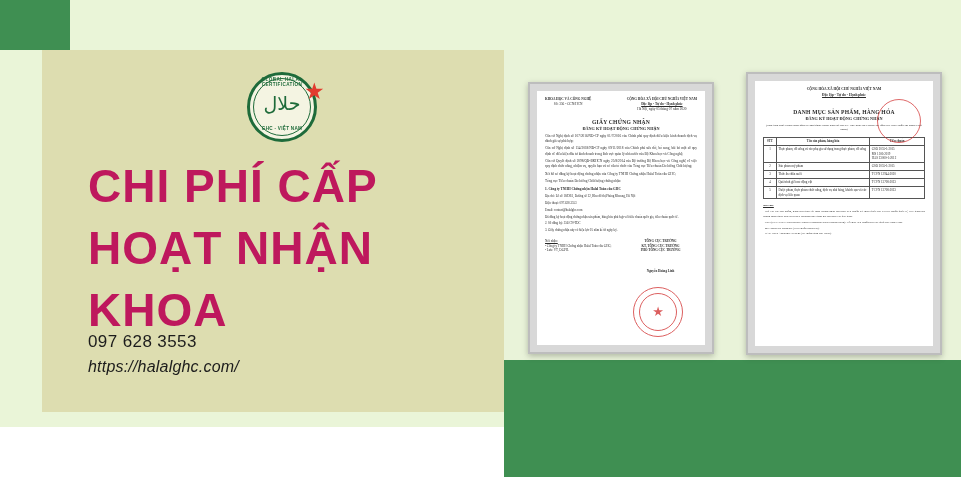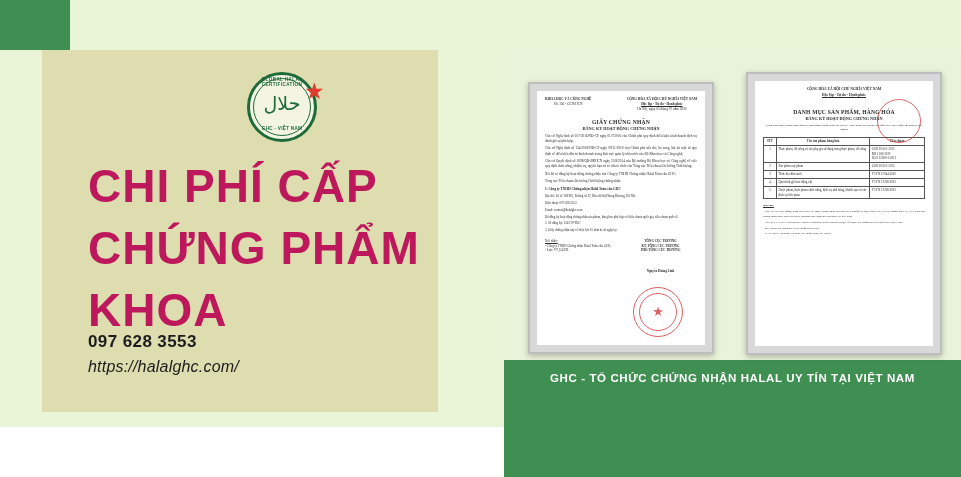--- a/index.html
+++ b/index.html
@@ -29,21 +29,21 @@
     position: absolute;
     left: 0; top: 0;
     width: 70px; height: 50px;
     background: #3f8f52;
   }
 
   
   .left-panel {
     position: absolute;
     left: 42px; top: 50px;
-    width: 396px; height: 362px;
+    width: 462px; height: 362px;
     background: #ddddb0;
   }
 
   
   .logo-wrap {
     position: absolute;
     left: 180px; top: 14px;
     width: 110px; height: 90px;
   }
   .logo-circle {
@@ -112,21 +112,21 @@
     line-height: 1.35;
     letter-spacing: 1px;
   }
   .headline div { white-space: nowrap; }
 
   .phone {
     position: absolute;
     left: 46px; top: 282px;
     color: #1c1c1c;
     font-size: 17px;
-    font-weight: bold;
+    font-weight: normal;
     letter-spacing: .4px;
     text-align: center;
   }
   .website {
     position: absolute;
     left: 46px; top: 308px;
     color: #1c1c1c;
     font-size: 16px;
     font-style: italic;
     letter-spacing: .2px;
@@ -265,21 +265,21 @@
       <div class="logo-circle"></div>
       <div class="logo-inner-ring"></div>
       <div class="logo-top-text">GLOBAL HALAL CERTIFICATION</div>
       <div class="logo-arabic">حلال</div>
       <div class="logo-bottom-text">GHC · VIỆT NAM</div>
       <div class="logo-star">★</div>
     </div>
 
     <div class="headline">
       <div>CHI PHÍ CẤP</div>
-      <div>CHỨNG PHẨM</div>
+      <div>HOẠT NHẬN</div>
       <div>KHOA</div>
     </div>
 
     <div class="phone">097 628 3553</div>
     <div class="website">https://halalghc.com/</div>
   </div>
 
   <div class="right-panel">
     <div class="right-panel-deco"></div>
   </div>
@@ -391,14 +391,13 @@
         <div class="j">- Đối với các sản phẩm, hàng hóa được đề nghị chứng nhận phù hợp tiêu chuẩn kỹ thuật quốc gia và tiêu chuẩn quốc tế, việc đánh giá chứng nhận được thực hiện theo phương thức đánh giá phù hợp với quy định.</div>
         <div class="j">- GSO (GCC/GSO Cooperation Council Standardization Organization): Tổ chức tiêu chuẩn hóa các quốc gia vùng Vịnh.</div>
         <div class="j">- MS: Malaysia Standard (Tiêu chuẩn Malaysia).</div>
         <div class="j">- HAS: Halal Assurance System (Hệ thống đảm bảo Halal).</div>
       </div>
 
       <div class="stamp2"></div>
     </div>
   </div>
 
-  <div class="cert-caption">GHC - TỔ CHỨC CHỨNG NHẬN HALAL UY TÍN TẠI VIỆT NAM</div>
 </div>
 
 </body></html>

